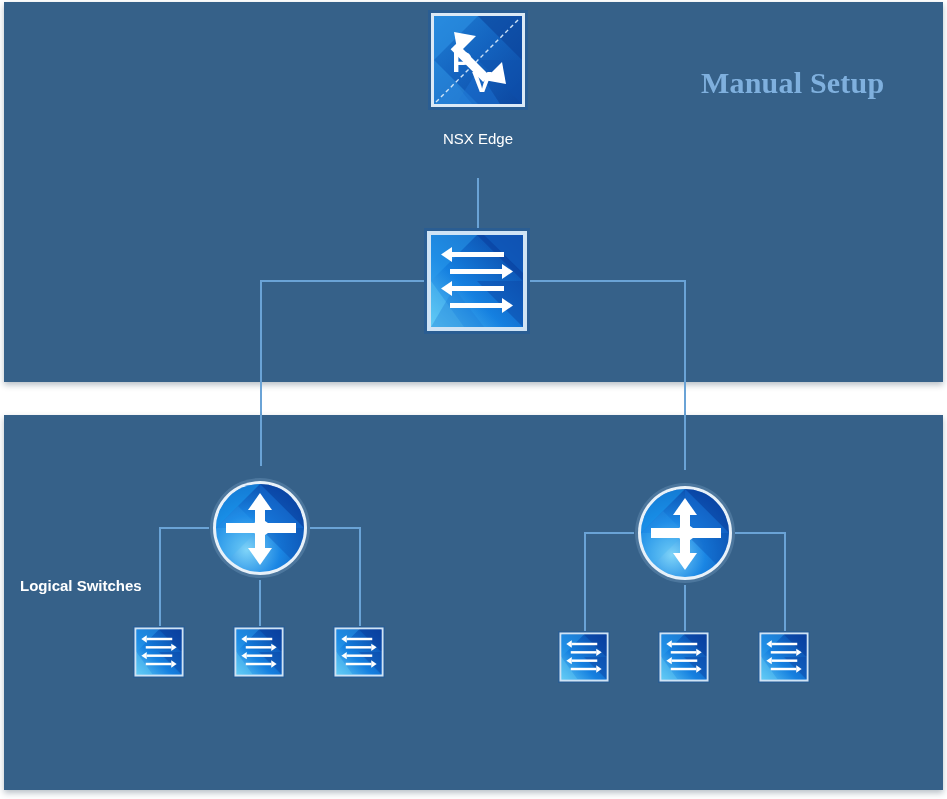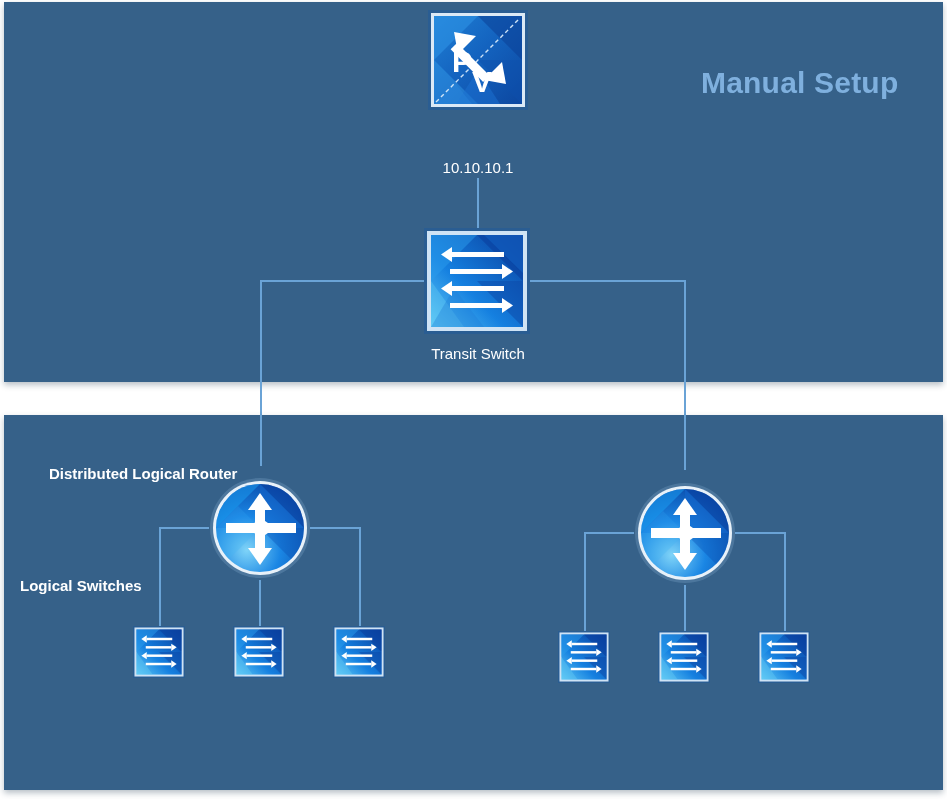--- a/index.html
+++ b/index.html
@@ -37,21 +37,21 @@
   }
 
   
   .section-title {
     position: absolute;
     color: #7fb0de;
     font-size: 30px;
     font-weight: bold;
     letter-spacing: 0.2px;
     white-space: nowrap;
-    font-family: Liberation Sans, sans-serif;
+    font-family: Liberation Serif, serif;
   }
   #title-manual { left: 701px; top: 66px; }
   #title-routed { left: 357px; top: 448px; }
 
   
   .line {
     position: absolute;
     background: #6aa3d6;
   }
   .vline { width: 2px; }
@@ -117,21 +117,21 @@
         <rect x="29" y="33" width="46" height="9" transform="rotate(45 29 33)"></rect>
         <polygon points="78,74 56,70 74,52"></polygon>
       </g>
 
       <text x="24" y="62" font-family="Liberation Sans, sans-serif" font-size="30" font-weight="bold" fill="#ffffff">P</text>
 
       <text x="44" y="82" font-family="Liberation Sans, sans-serif" font-size="30" font-weight="bold" fill="#ffffff">V</text>
     </svg>
   </div>
 
-  <div class="node-label" style="left:378px; top:159px; width:200px;">10.10.10.1</div>
+  <div class="node-label" style="left:378px; top:130px; width:200px;">NSX Edge</div>
 
   <div class="line vline" style="left:477px; top:178px; height:52px;"></div>
 
   <div class="icon-node" id="transit-switch-icon-node" style="left:424px; top:228px;">
     <svg width="106" height="106" viewBox="0 0 106 106" aria-hidden="true">
       <defs>
         <linearGradient id="swBg" x1="0" y1="1" x2="1" y2="0">
           <stop offset="0%" stop-color="#5ec8f5"></stop>
           <stop offset="40%" stop-color="#1580e0"></stop>
           <stop offset="100%" stop-color="#0a3f9e"></stop>
@@ -156,35 +156,33 @@
 
         <rect x="28" y="58" width="52" height="5"></rect>
         <polygon points="28,53 28,68 17,60.5"></polygon>
 
         <rect x="26" y="75" width="52" height="5"></rect>
         <polygon points="78,70 78,85 89,77.5"></polygon>
       </g>
     </svg>
   </div>
 
-  <div class="node-label" style="left:378px; top:345px; width:200px;">Transit Switch</div>
 
   <div class="line hline" style="left:260px; top:280px; width:164px;"></div>
   <div class="line hline" style="left:530px; top:280px; width:156px;"></div>
 
   <div class="line vline" style="left:260px; top:280px; height:186px;"></div>
   <div class="line vline" style="left:684px; top:280px; height:190px;"></div>
 
   <div class="panel" id="panel-routed"></div>
 
 
   <div class="line vline" style="left:260px; top:415px; height:51px;"></div>
   <div class="line vline" style="left:684px; top:415px; height:55px;"></div>
 
-  <div class="side-label" style="left:49px; top:465px;">Distributed Logical Router</div>
   <div class="side-label" style="left:20px; top:577px;">Logical Switches</div>
 
   <div class="icon-node" id="router-left" style="left:208px; top:476px;">
     <svg width="104" height="104" viewBox="0 0 104 104" aria-hidden="true">
       <defs>
         <radialGradient id="rtrBgL" cx="0.35" cy="0.75" r="0.85">
           <stop offset="0%" stop-color="#7fd4f8"></stop>
           <stop offset="45%" stop-color="#1a86e4"></stop>
           <stop offset="100%" stop-color="#0a47a6"></stop>
         </radialGradient>

